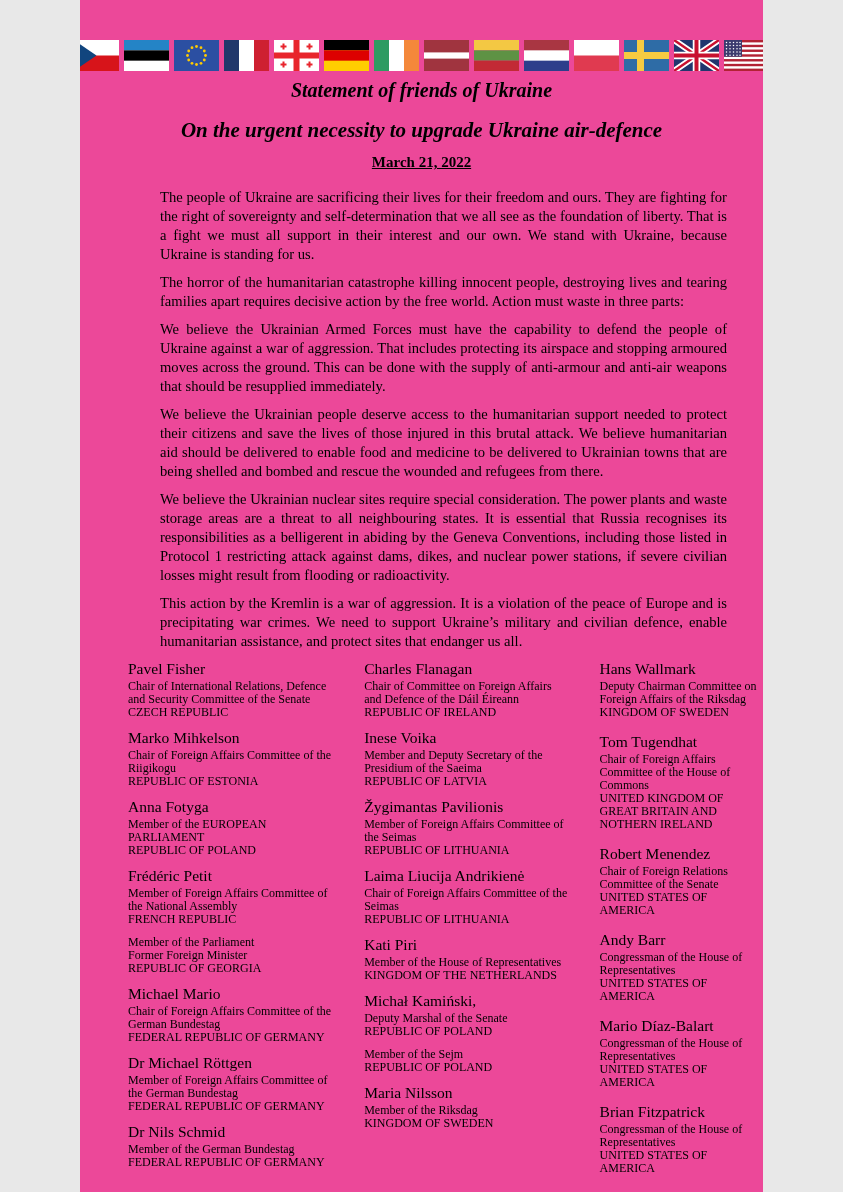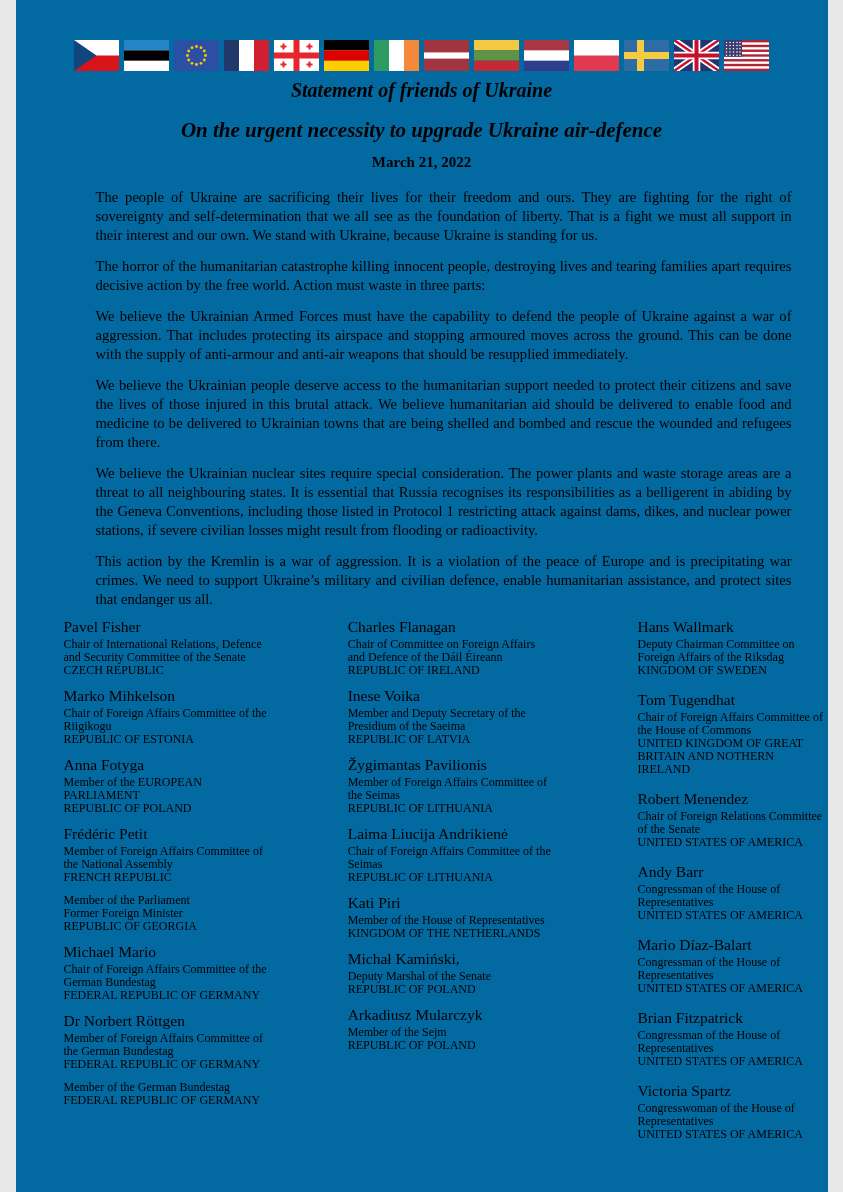--- a/index.html
+++ b/index.html
@@ -1,21 +1,21 @@
 <!DOCTYPE html>
 <html><head>
 <meta charset="utf-8">
 <style>
   html, body { margin: 0; padding: 0; background: #e8e8e8; }
   .page {
     position: relative;
-    width: 812px;
+    width: 683px;
     height: 1192px;
     margin: 0 auto;
-    background: #0369a1;
+    background: #ec4899;
     font-family: "Liberation Serif", "DejaVu Serif", serif;
     color: #000;
     overflow: hidden;
   }
   .flags-row {
     display: flex;
     justify-content: center;
     align-items: center;
     gap: 5px;
     padding-top: 40px;
@@ -38,27 +38,28 @@
     font-weight: bold;
     font-style: italic;
     line-height: 27px;
   }
   .date {
     margin: 9px 0 0 0;
     text-align: center;
     font-size: 15px;
     font-weight: bold;
     line-height: 19px;
+    text-decoration: underline;
   }
 
   .content {
     margin: 16px 36px 0 80px;
   }
   .content p {
-    margin: 12px 0 9px 0;
+    margin: 0 0 9px 0;
     font-size: 14.6px;
     line-height: 19px;
     text-align: justify;
   }
 
   .signatures {
     display: flex;
     margin: 9px 0 0 48px;
   }
   .sig-col { display: flex; flex-direction: column; }
@@ -274,25 +275,26 @@
           <div class="sig-details">Member of the Parliament
 Former Foreign Minister
 REPUBLIC OF GEORGIA</div>
         </div>
         <div class="sig-entry">
           <div class="sig-name">Michael Mario</div>
           <div class="sig-details">Chair of Foreign Affairs Committee of the German Bundestag
 FEDERAL REPUBLIC OF GERMANY</div>
         </div>
         <div class="sig-entry">
-          <div class="sig-name">Dr Norbert Röttgen</div>
+          <div class="sig-name">Dr Michael Röttgen</div>
           <div class="sig-details">Member of Foreign Affairs Committee of the German Bundestag
 FEDERAL REPUBLIC OF GERMANY</div>
         </div>
         <div class="sig-entry">
+          <div class="sig-name">Dr Nils Schmid</div>
           <div class="sig-details">Member of the German Bundestag
 FEDERAL REPUBLIC OF GERMANY</div>
         </div>
       </div>
       <div class="sig-col sig-col-2">
         <div class="sig-entry">
           <div class="sig-name">Charles Flanagan</div>
           <div class="sig-details">Chair of Committee on Foreign Affairs and Defence of the Dáil Éireann
 REPUBLIC OF IRELAND</div>
         </div>
@@ -315,23 +317,27 @@
           <div class="sig-name">Kati Piri</div>
           <div class="sig-details">Member of the House of Representatives
 KINGDOM OF THE NETHERLANDS</div>
         </div>
         <div class="sig-entry">
           <div class="sig-name">Michał Kamiński,</div>
           <div class="sig-details">Deputy Marshal of the Senate
 REPUBLIC OF POLAND</div>
         </div>
         <div class="sig-entry">
-          <div class="sig-name">Arkadiusz Mularczyk</div>
           <div class="sig-details">Member of the Sejm
 REPUBLIC OF POLAND</div>
+        </div>
+        <div class="sig-entry">
+          <div class="sig-name">Maria Nilsson</div>
+          <div class="sig-details">Member of the Riksdag
+KINGDOM OF SWEDEN</div>
         </div>
       </div>
       <div class="sig-col sig-col-3">
         <div class="sig-entry">
           <div class="sig-name">Hans Wallmark</div>
           <div class="sig-details">Deputy Chairman Committee on Foreign Affairs of the Riksdag KINGDOM OF SWEDEN</div>
         </div>
         <div class="sig-entry">
           <div class="sig-name">Tom Tugendhat</div>
           <div class="sig-details">Chair of Foreign Affairs Committee of the House of Commons

